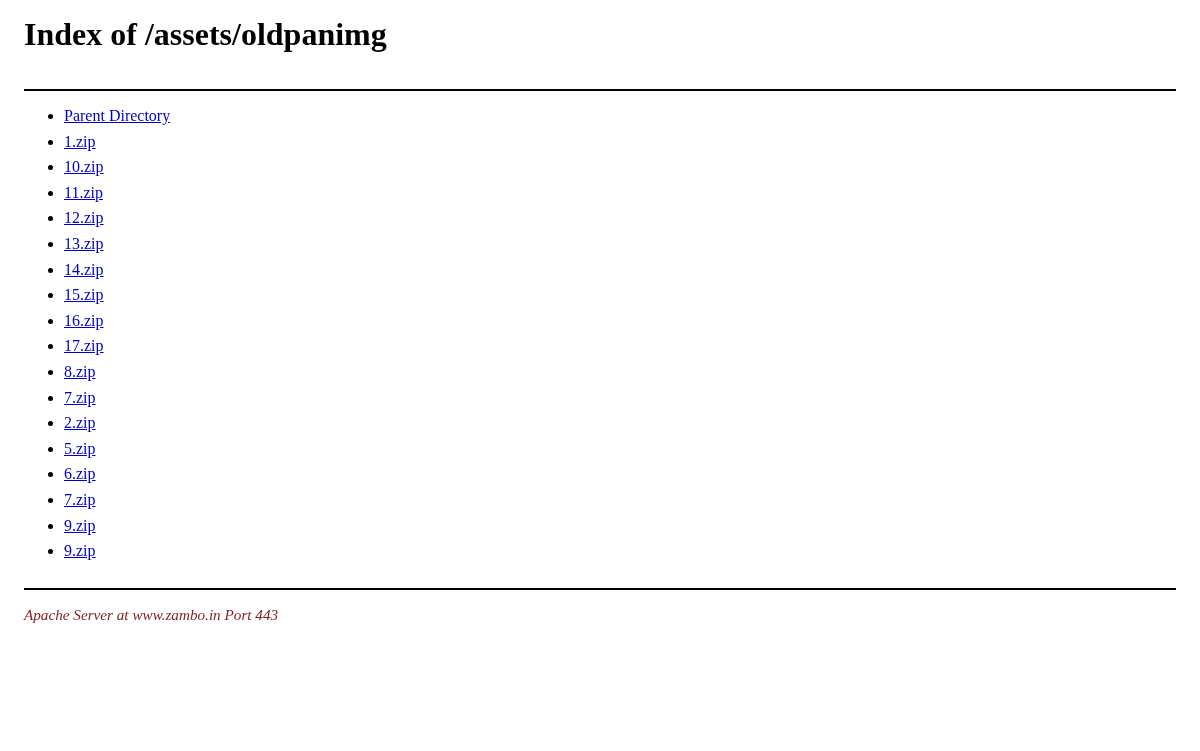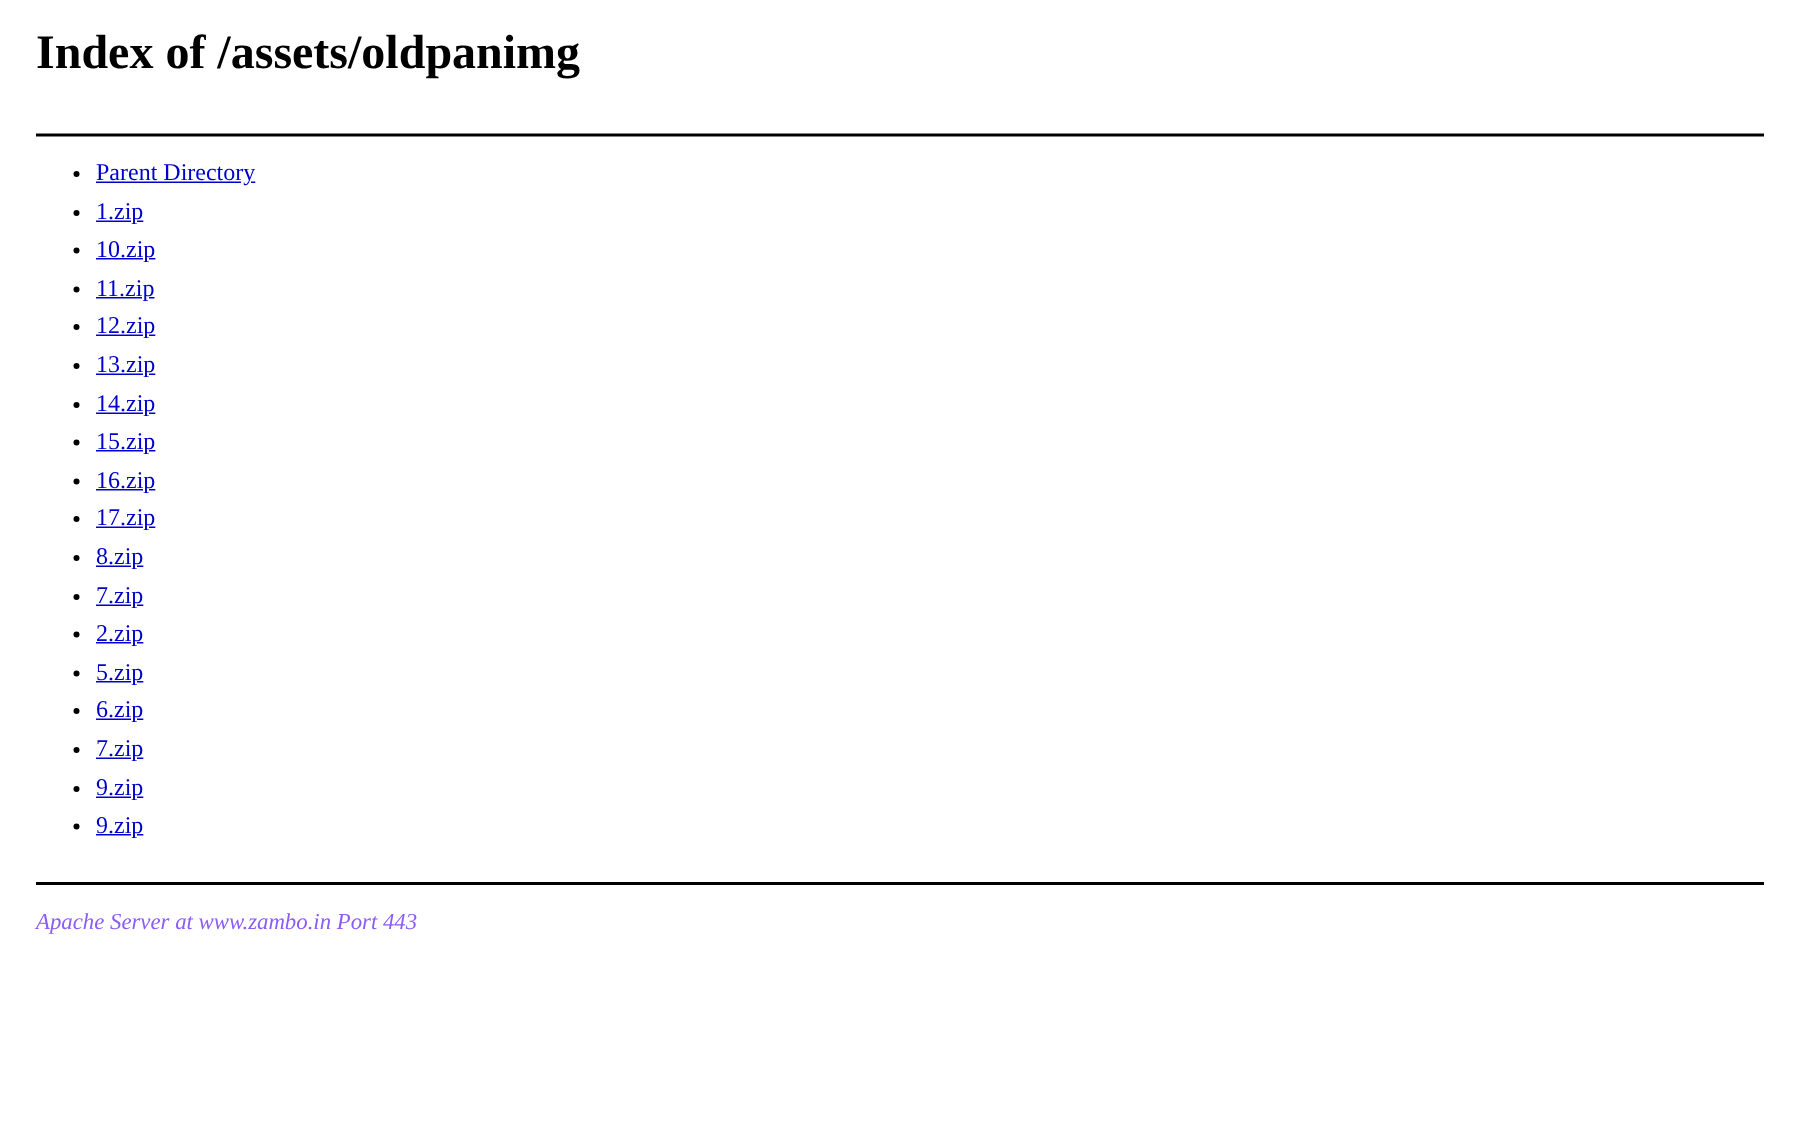--- a/index.html
+++ b/index.html
@@ -36,21 +36,21 @@
 
     a {
       color: #0000cc;
       text-decoration: underline;
     }
 
     .footer {
       font-style: italic;
       font-size: 0.95em;
       margin-top: 16px;
-      color: #8b5cf6;
+      color: #7f1d1d;
     }
 
     hr {
       border: 1px solid #000000;
       margin-bottom: 12px;
     }
   </style>
 </head>
 <body>
 

